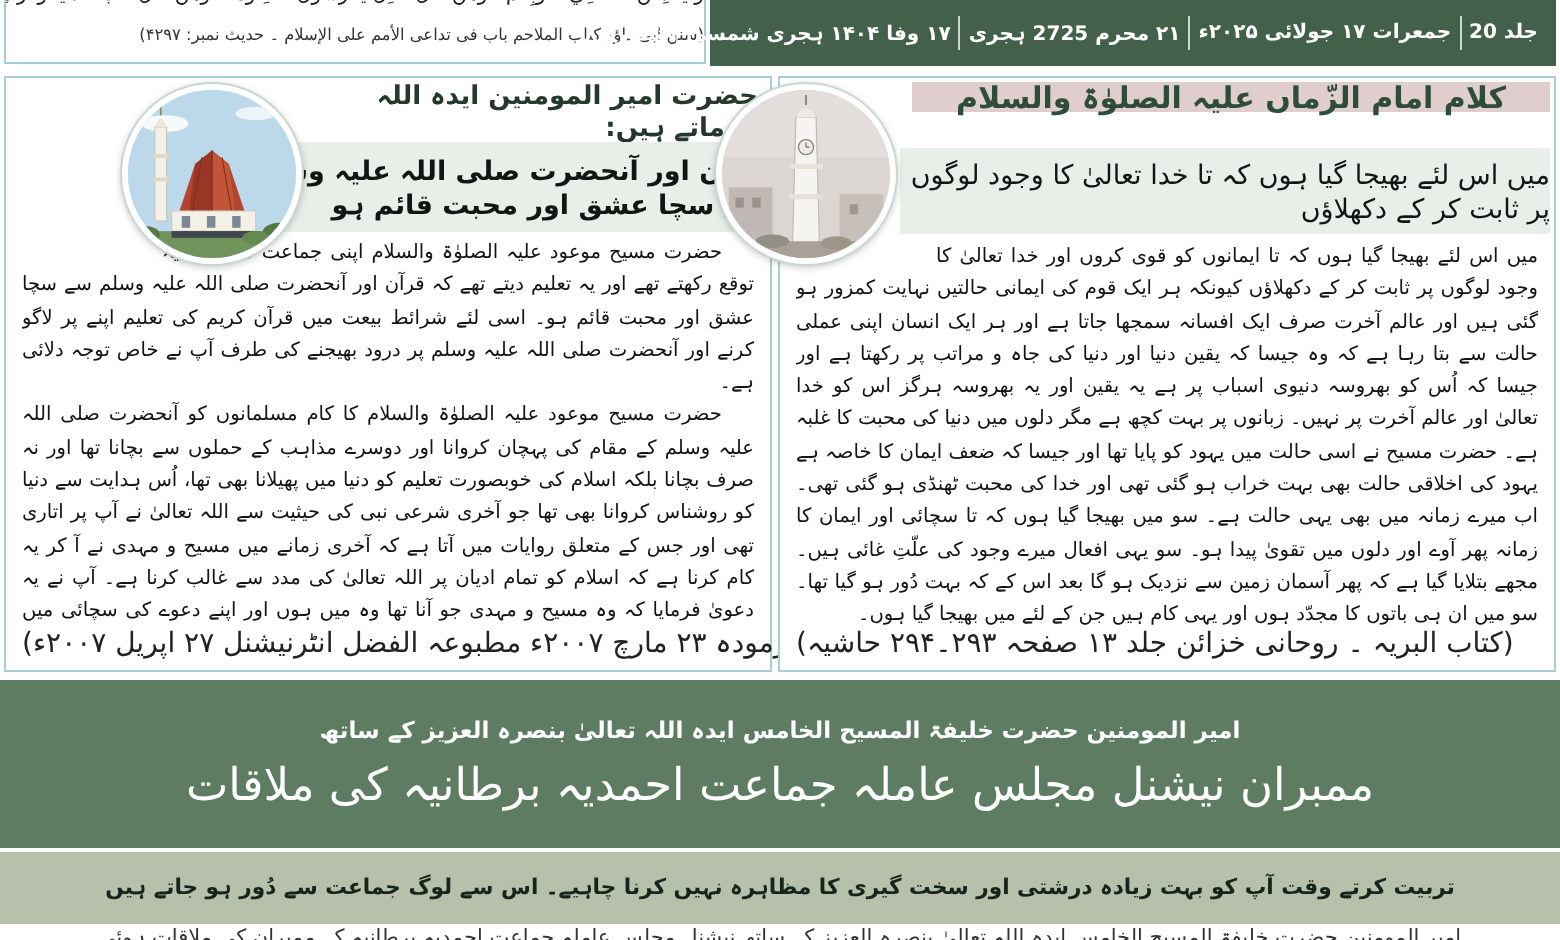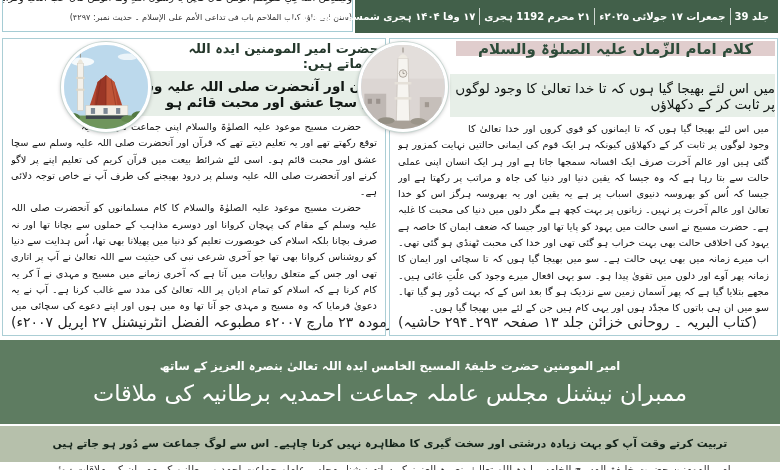--- a/index.html
+++ b/index.html
@@ -87,25 +87,25 @@
 <body>
 
 <div id="page">
 
   <div class="hadith-box">
     <div class="hadith-arabic">وَلَيَقْذِفَنَّ اللّٰهُ فِيْ قُلُوْبِكُمُ الْوَهْنَ قَالَ قَائِلٌ يَا رَسُوْلَ اللّٰهِ وَمَا الْوَهْنُ قَالَ حُبُّ الدُّنْيَا وَكَرَاهِيَةُ الْمَوْتِ</div>
     <div class="hadith-ref">(سنن ابی داؤد کتاب الملاحم باب فی تداعی الأمم علی الإسلام ۔ حدیث نمبر: ۴۲۹۷)</div>
   </div>
 
   <div class="date-bar">
-    <span>جلد 39</span>
+    <span>جلد 20</span>
     <span class="sep"></span>
     <span>جمعرات ۱۷ جولائی ۲۰۲۵ء</span>
     <span class="sep"></span>
-    <span>۲۱ محرم 1192 ہجری</span>
+    <span>۲۱ محرم 2725 ہجری</span>
     <span class="sep"></span>
     <span>۱۷ وفا ۱۴۰۴ ہجری شمسی</span>
     <span class="sep"></span>
     <span>شمارہ ۱۹۸</span>
   </div>
 
   <div id="article-left" class="article-box">
     <div class="header-line">حضرت امیر المومنین ایدہ اللہ فرماتے ہیں:</div>
     <div class="band-mint">قرآن اور آنحضرت صلی اللہ علیہ وسلم سے سچا عشق اور محبت قائم ہو</div>
     <div class="photo">

